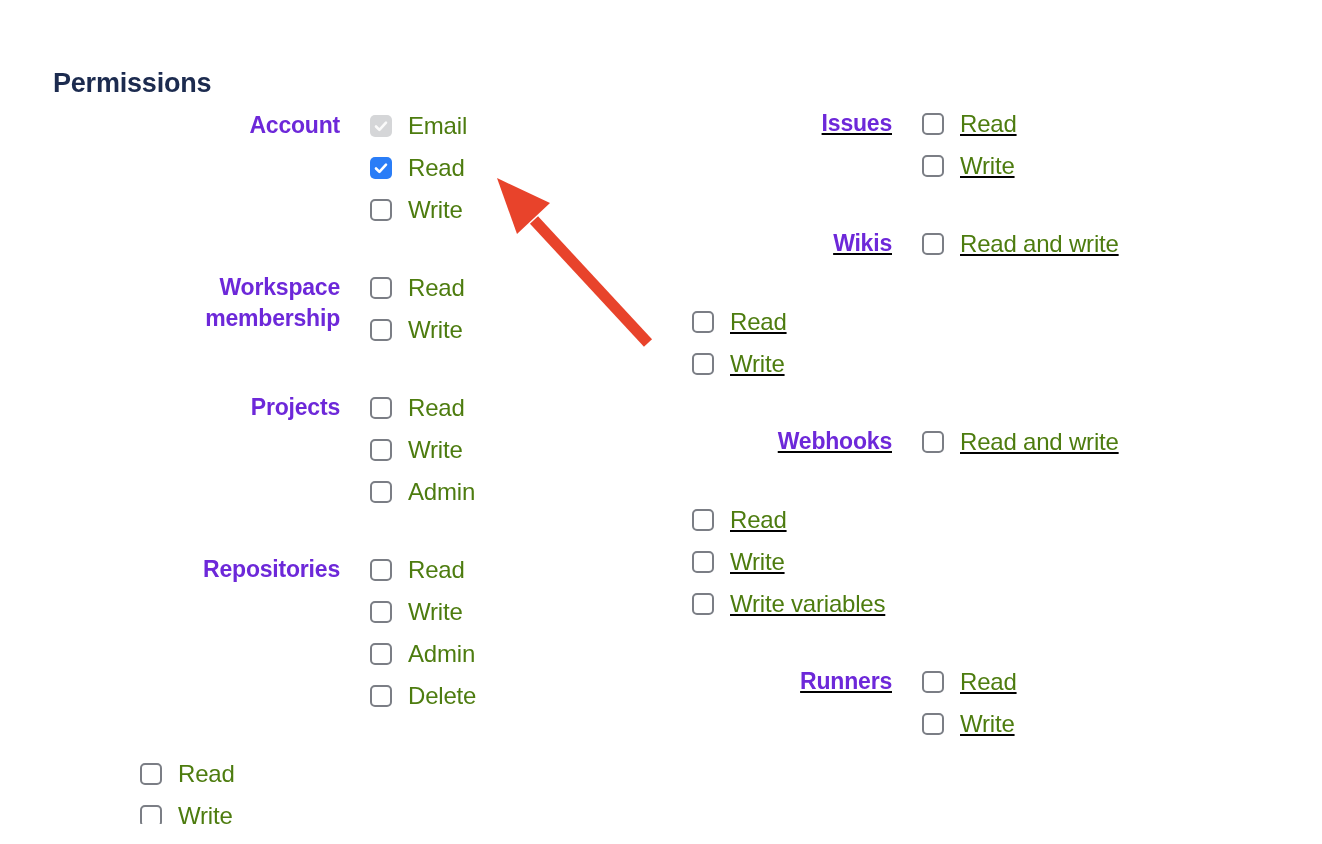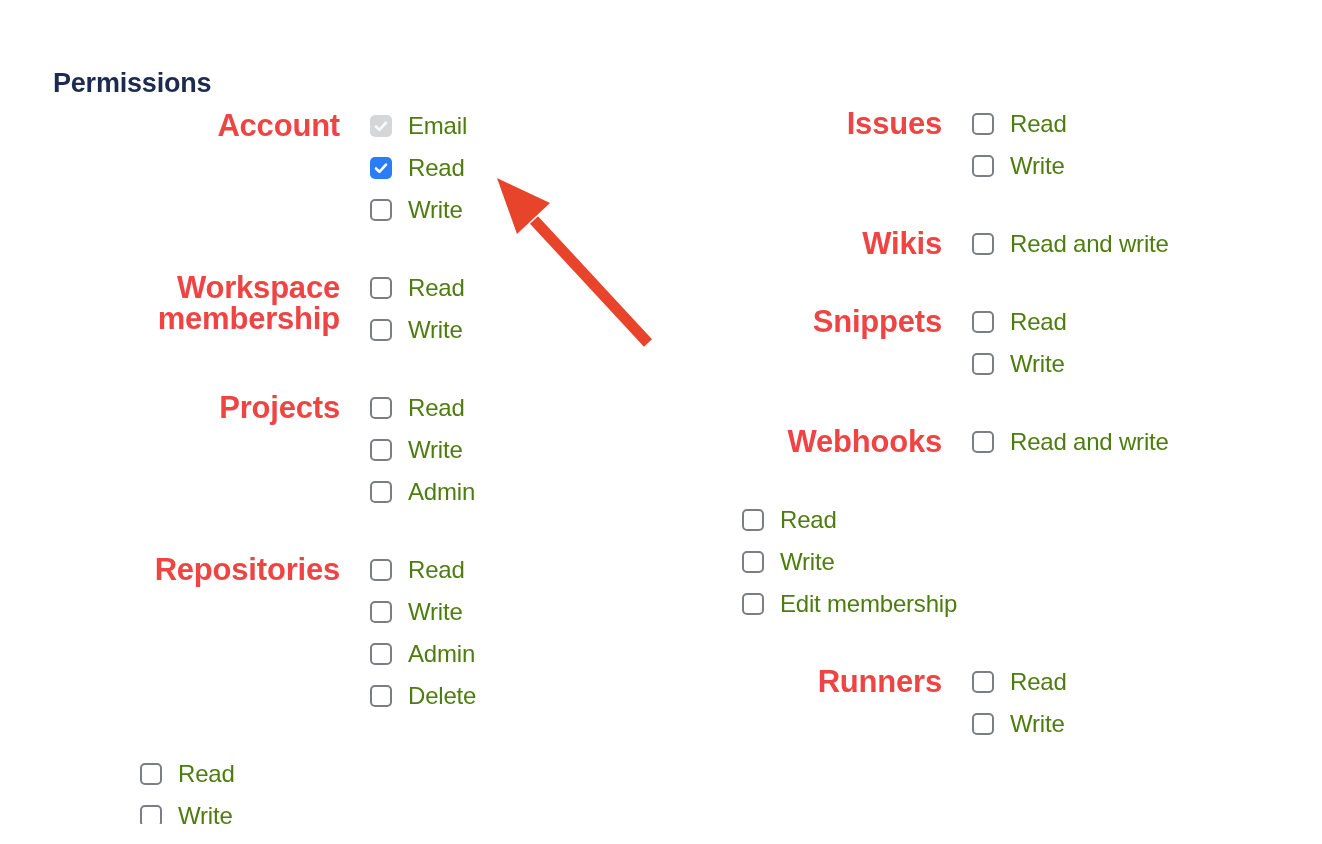--- a/index.html
+++ b/index.html
@@ -19,29 +19,29 @@
     font-weight: bold;
     color: #1C2B4F;
     letter-spacing: -0.2px;
   }
   .col {
     position: absolute;
     display: flex;
     flex-direction: column;
   }
   #col-left  { left: 140px; top: 112px; }
-  #col-right { left: 742px; top: 110px; }
+  #col-right { left: 692px; top: 110px; text-decoration: underline; }
   .group { display: flex; margin-bottom: 36px; }
   .group-label {
     width: 200px;
     flex-shrink: 0;
     text-align: right;
-    font-size: 31px;
+    font-size: 23px;
     font-weight: bold;
-    color: #ef4444;
+    color: #6d28d9;
     line-height: 31px;
     margin-top: -2px;
     margin-right: 30px;
     letter-spacing: -0.2px;
   }
   .options { display: flex; flex-direction: column; }
   .option {
     display: flex;
     align-items: center;
     height: 28px;
@@ -193,21 +193,20 @@
       <div class="group">
         <div class="group-label">Wikis</div>
         <div class="options">
           <label class="option">
             <span class="checkbox unchecked"></span>
             <span class="option-label">Read and write</span>
           </label>
         </div>
       </div>
       <div class="group">
-        <div class="group-label">Snippets</div>
         <div class="options">
           <label class="option">
             <span class="checkbox unchecked"></span>
             <span class="option-label">Read</span>
           </label>
           <label class="option">
             <span class="checkbox unchecked"></span>
             <span class="option-label">Write</span>
           </label>
         </div>
@@ -226,21 +225,21 @@
           <label class="option">
             <span class="checkbox unchecked"></span>
             <span class="option-label">Read</span>
           </label>
           <label class="option">
             <span class="checkbox unchecked"></span>
             <span class="option-label">Write</span>
           </label>
           <label class="option">
             <span class="checkbox unchecked"></span>
-            <span class="option-label">Edit membership</span>
+            <span class="option-label">Write variables</span>
           </label>
         </div>
       </div>
       <div class="group">
         <div class="group-label">Runners</div>
         <div class="options">
           <label class="option">
             <span class="checkbox unchecked"></span>
             <span class="option-label">Read</span>
           </label>

